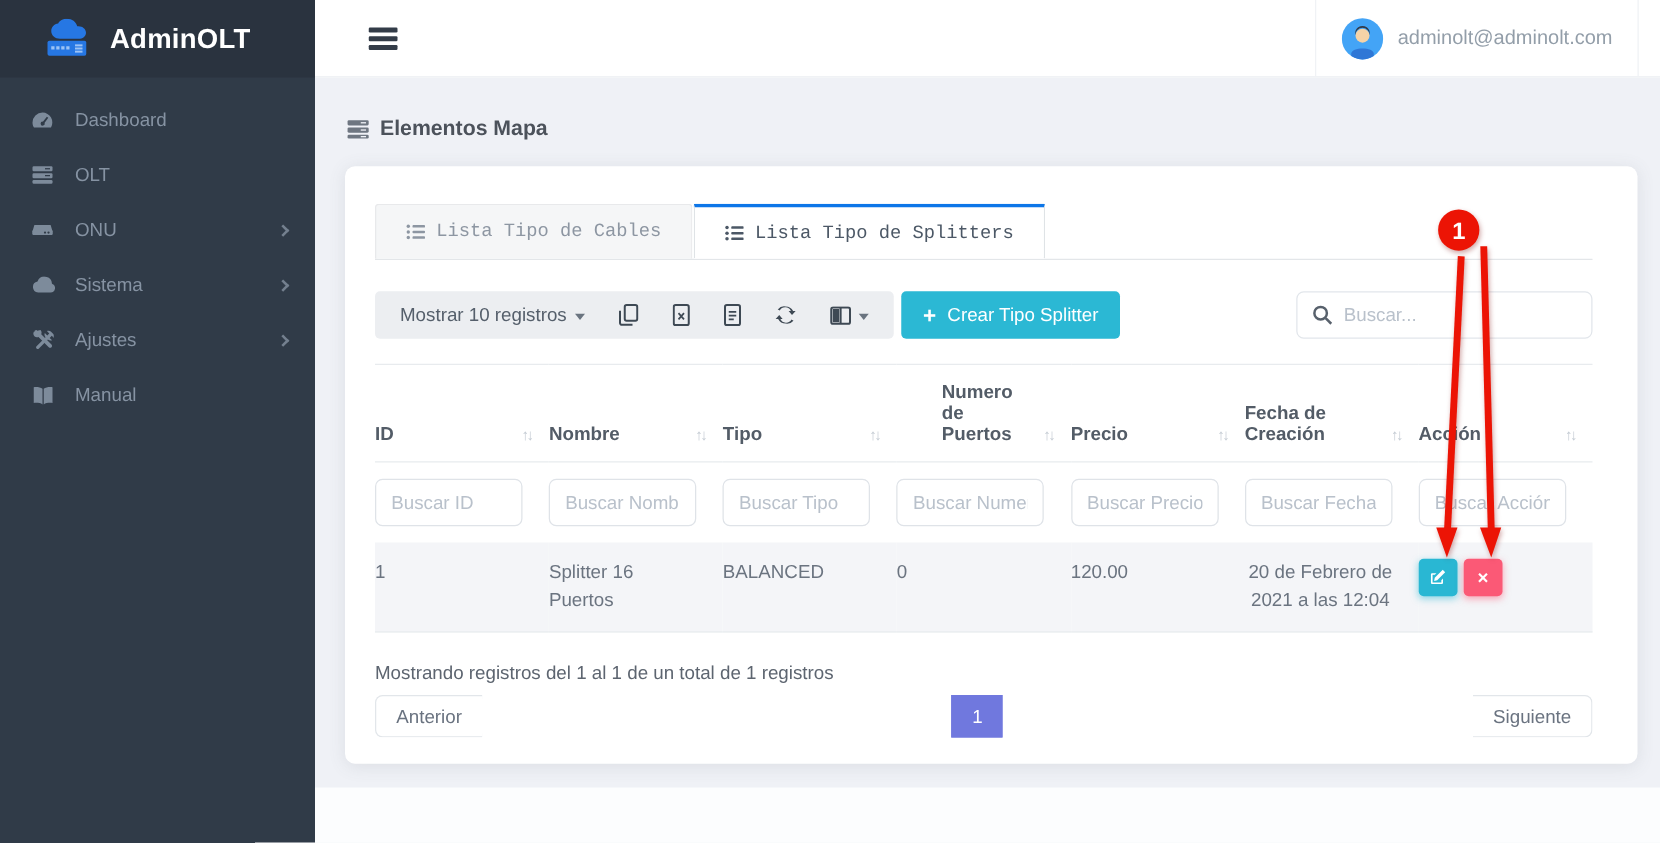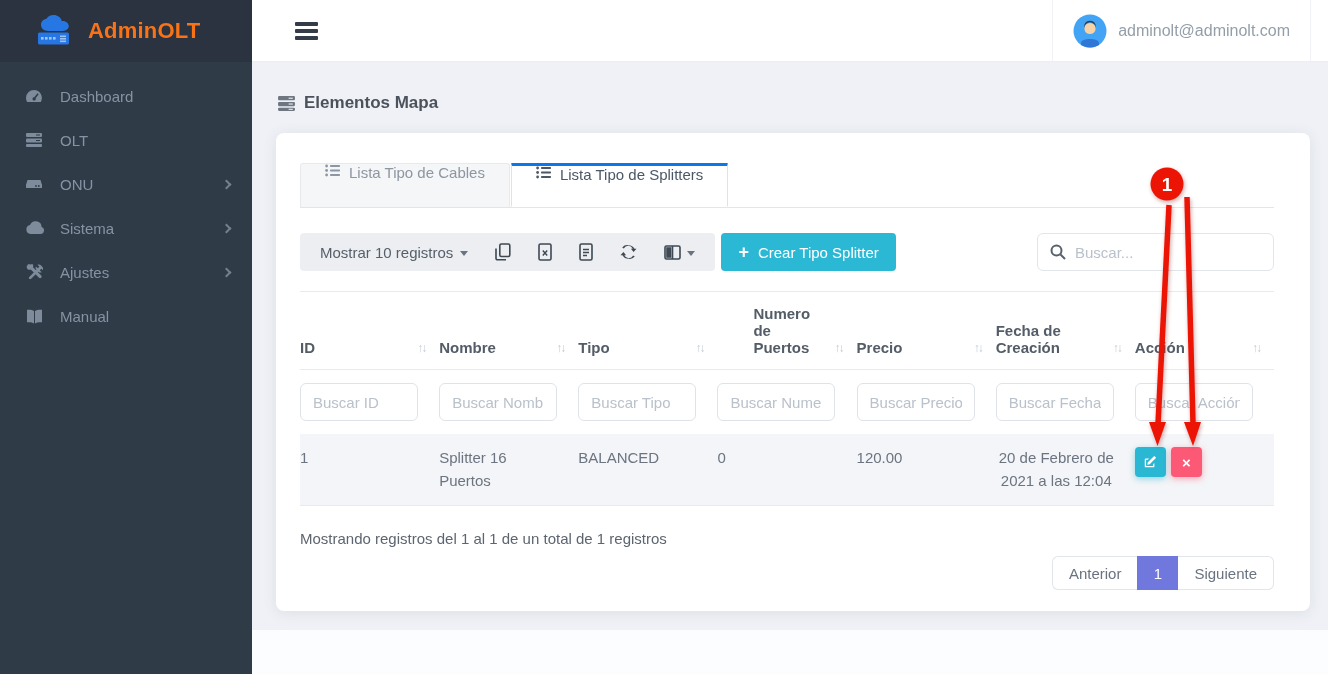--- a/index.html
+++ b/index.html
@@ -1,21 +1,21 @@
 <!DOCTYPE html>
 <html><head>
 <meta charset="utf-8">
 <style>
   * { margin:0; padding:0; box-sizing:border-box; }
   html,body { width:1328px; height:674px; font-family:"Liberation Sans", sans-serif; background:#ffffff; overflow:hidden; }
 
   
   .sidebar { position:absolute; left:0; top:0; width:252px; height:674px; background:#303b48; z-index:5; }
   .brand { height:62px; background:#2a333f; display:flex; align-items:center; padding-left:34px; gap:10px; }
-  .brand-name { color:#f97316; font-size:22px; font-weight:bold; letter-spacing:.2px; }
+  .brand-name { color:#ffffff; font-size:22px; font-weight:bold; letter-spacing:.2px; }
   .nav { padding-top:12px; }
   .nav-item { height:44px; display:flex; align-items:center; padding:0 22px 0 24px; color:#8693a3; font-size:15px; cursor:pointer; }
   .nav-item .nicon { width:20px; height:18px; margin-right:16px; color:#7d8b9b; flex:0 0 auto; display:flex; align-items:center; justify-content:center; }
   .nav-item .nlabel { flex:1; }
   .chev { width:7px; height:7px; border-right:2px solid #74808f; border-top:2px solid #74808f; transform:rotate(45deg); }
 
   
   .header { position:absolute; left:252px; top:0; right:0; height:62px; background:#fff; border-bottom:1px solid #eceef2; z-index:4; display:flex; align-items:center; }
   .hamburger { margin-left:43px; cursor:pointer; }
   .hamburger div { width:23px; height:4px; background:#333c48; margin:3px 0; border-radius:1px; }
@@ -25,21 +25,21 @@
   
   .main { position:absolute; left:252px; top:62px; right:0; bottom:0; background:#eff1f6; }
   .footer-strip { position:absolute; left:0; right:0; bottom:0; height:44px; background:#fcfdfe; }
   .page-title { position:absolute; left:25px; top:31px; display:flex; align-items:center; gap:8px; color:#4c525b; font-size:17px; font-weight:bold; }
   .page-title .ticon { color:#6e7681; display:flex; }
 
   .card { position:absolute; left:24px; top:71px; right:18px; height:478px; background:#fff; border-radius:8px; box-shadow:0 2px 14px rgba(90,97,105,.12); padding:30px 36px 0 24px; }
 
   
   .tabs-row { display:flex; border-bottom:1px solid #e3e6e9; }
-  .tab { height:44px; display:flex; align-items:flex-start; gap:9px; padding:0 24px; font-size:15px; cursor:pointer; }
+  .tab { height:44px; display:flex; align-items:center; gap:9px; padding:0 24px; font-size:15px; cursor:pointer;font-family:Liberation Mono, monospace; }
   .tab .licon { display:flex; }
   .tab.inactive { background:#f5f6f7; border:1px solid #e8e9eb; border-bottom:none; border-radius:3px 3px 0 0; color:#8d96a2; margin-right:1px; }
   .tab.active { background:#fff; border:1px solid #dfe3e6; border-bottom:1px solid #fff; border-top:3px solid #0d76e8; color:#4c5866; margin-bottom:-1px; border-radius:1px 1px 0 0; }
 
   
   .toolbar { margin-top:25px; display:flex; align-items:flex-start; }
   .tools-group { background:#eceef1; border-radius:4px; height:38px; display:flex; align-items:center; padding:0 20px; gap:27px; color:#49525e; }
   .length-menu { font-size:15px; color:#555f6b; display:flex; align-items:center; gap:7px; cursor:pointer; white-space:nowrap; }
   .caret-down { width:0; height:0; border-left:4px solid transparent; border-right:4px solid transparent; border-top:5px solid #6a7480; margin-top:2px; }
   .tool-btn { display:flex; align-items:center; cursor:pointer; color:#3e4954; }
@@ -59,21 +59,21 @@
   .filter-cell input { width:118px; height:38px; border:1px solid #dfe3e8; border-radius:6px; padding:0 12px; font-size:15px; color:#5b626c; font-family:inherit; outline:none; }
   .filter-cell input::placeholder { color:#b9c1cb; }
   .grid tbody tr.data-row { background:#f4f5f8; border-bottom:1px solid #e8ebee; }
   .grid tbody td { padding:13px 24px 13px 0; font-size:15px; color:#6b7480; line-height:1.5; vertical-align:top; }
   .actions { display:flex; gap:5px; }
   .act-btn { width:31px; height:30px; border:none; border-radius:4px; color:#fff; display:flex; align-items:center; justify-content:center; cursor:pointer; font-family:inherit; }
   .act-edit { background:#29b7d3; box-shadow:0 2px 6px rgba(41,183,211,.5); }
   .act-del { background:#fb5976; box-shadow:0 2px 6px rgba(251,89,118,.5); font-size:15px; font-weight:bold; }
 
   .table-info { margin-top:24px; font-size:15px; color:#5d6570; }
-  .pagination { margin-top:9px; display:flex; justify-content:flex-end; }
+  .pagination { margin-top:9px; display:flex; justify-content:space-between; }
   .page-btn { height:34px; display:flex; align-items:center; justify-content:center; font-size:15px; cursor:pointer; border:1px solid #e2e6ea; background:#fff; color:#6a7380; font-family:inherit; }
   .page-prev { border-radius:6px 0 0 6px; padding:0 16px; border-right:none; }
   .page-num { width:41px; background:#7078de; color:#fff; border:1px solid #7078de; }
   .page-next { border-radius:0 6px 6px 0; padding:0 16px; border-left:none; }
 
   
   .annotation { position:absolute; left:0; top:0; width:1328px; height:674px; z-index:50; pointer-events:none; }
 </style>
 </head>
 <body>

